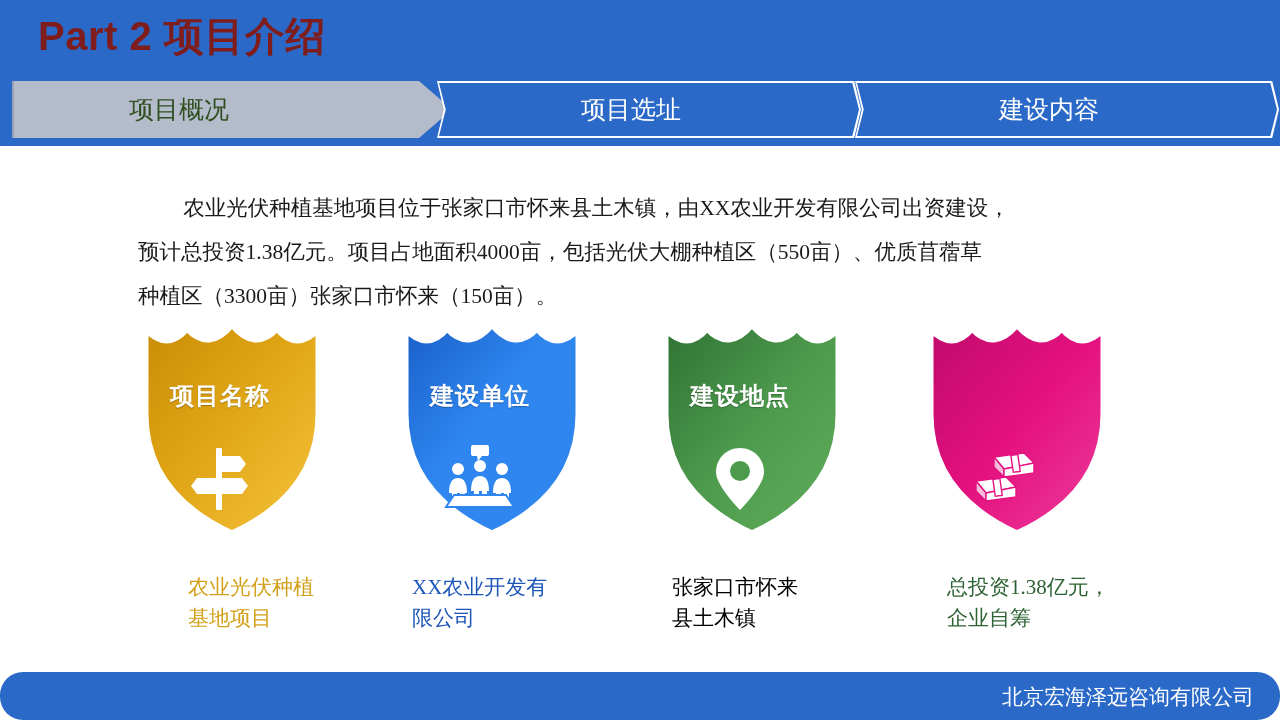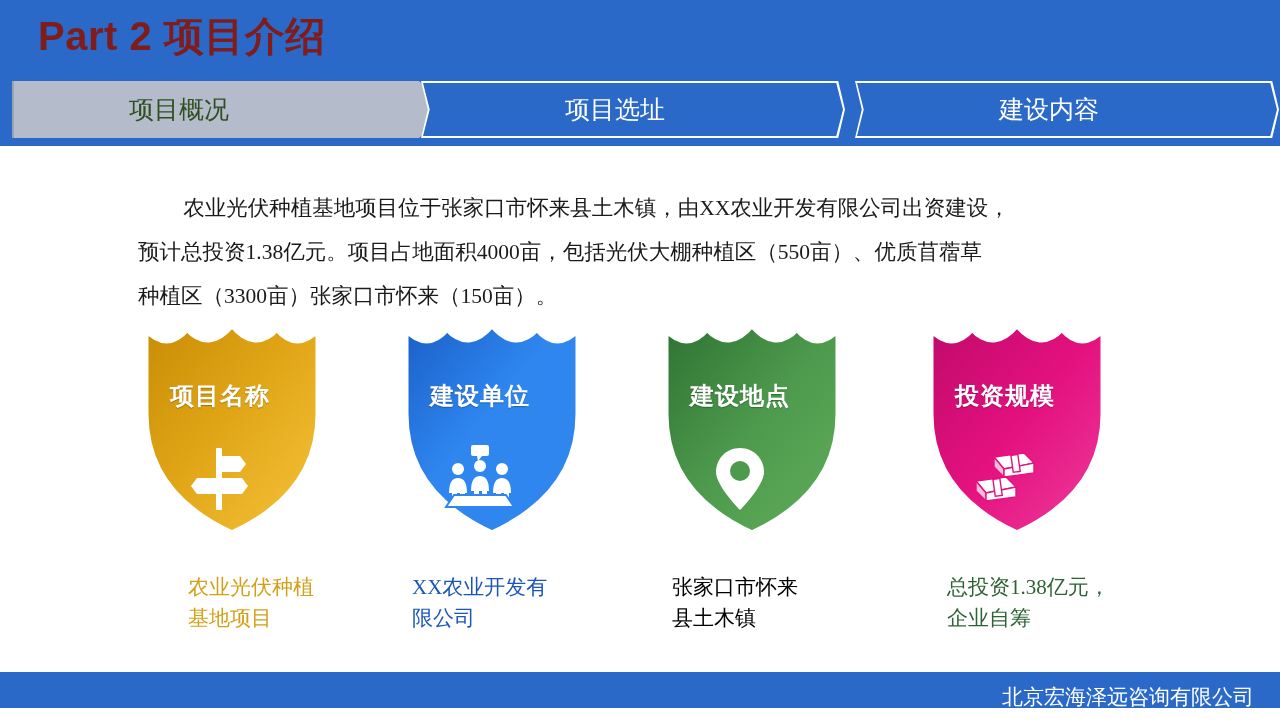--- a/index.html
+++ b/index.html
@@ -38,21 +38,21 @@
   .chev-1{
     left:12px;width:440px;
     background:#b4bbcb;
     color:#2f4f1f;
     clip-path:polygon(0 0, 92.5% 0, 100% 50%, 92.5% 100%, 0 100%);
     padding-right:52px;
     border-left:2px solid #9aa2b4;
   }
   .chev-1 .lbl{transform:translateX(-28px);}
   .chev-2o{
-    left:421px;width:424px;height:57px;top:8px;
+    left:437px;width:424px;height:57px;top:8px;
     background:#ffffff;
     clip-path:polygon(0 0, 98.4% 0, 100% 50%, 98.4% 100%, 0 100%, 1.6% 50%);
   }
   .chev-3o{
     left:855px;width:424px;height:57px;top:8px;
     background:#ffffff;
     clip-path:polygon(0 0, 98.4% 0, 100% 50%, 98.4% 100%, 0 100%, 1.6% 50%);
   }
   .chev-in{
     background:#2a69c8;color:#ffffff;
@@ -104,22 +104,23 @@
     position:absolute;top:572px;width:215px;
     font-size:21px;line-height:31px;
   }
   .cap-0{left:152px;color:#d2a019;margin-left:36px;}
   .cap-1{left:412px;color:#1c56b8;}
   .cap-2{left:672px;color:#000000;}
   .cap-3{left:947px;color:#2d6234;}
 
   
   .footer-band{
-    position:absolute;left:0;bottom:12px;width:1280px;height:36px;
+    position:absolute;left:0;bottom:0;width:1280px;height:48px;
     background:#2a69c8;
+    border-radius:23px;
   }
   .footer-text{
     position:absolute;right:26px;top:11px;
     color:#ffffff;font-size:21px;white-space:nowrap;
   }
 </style>
 </head>
 <body>
 
 <div class="slide">
@@ -255,21 +256,20 @@
             <linearGradient id="g3" x1="0" y1="0" x2="1" y2="1">
               <stop offset="0%" stop-color="#c00a6b"></stop>
               <stop offset="50%" stop-color="#e4117f"></stop>
               <stop offset="100%" stop-color="#ee3d9c"></stop>
             </linearGradient>
           </defs>
           <path d="M8 10 Q30 34 50 10 Q72 34 95 6 Q118 34 140 10 Q160 34 182 10
                    L182 96 Q182 176 95 216 Q8 176 8 96 Z" fill="url(#g3)" stroke="#ffffff" stroke-width="7" stroke-linejoin="round"></path>
         </svg>
       </div>
-      <div class="shield-label">投资规模</div>
       <div class="shield-icon">
         <svg width="66" height="60" viewBox="0 0 66 60" xmlns="http://www.w3.org/2000/svg">
           <g stroke="#e4117f" stroke-width="1.4">
             <path d="M22 8 L52 4 L62 14 L32 20 Z" fill="#ffffff"></path>
             <path d="M22 8 L22 18 L32 28 L32 20 Z" fill="#f5bcd9"></path>
             <path d="M32 20 L62 14 L62 24 L32 28 Z" fill="#ffffff"></path>
             <rect x="40" y="6" width="7" height="17" fill="#ffffff" transform="rotate(-8 43 14)"></rect>
             <path d="M4 32 L34 28 L44 38 L14 44 Z" fill="#ffffff"></path>
             <path d="M4 32 L4 42 L14 52 L14 44 Z" fill="#f5bcd9"></path>
             <path d="M14 44 L44 38 L44 48 L14 52 Z" fill="#ffffff"></path>

